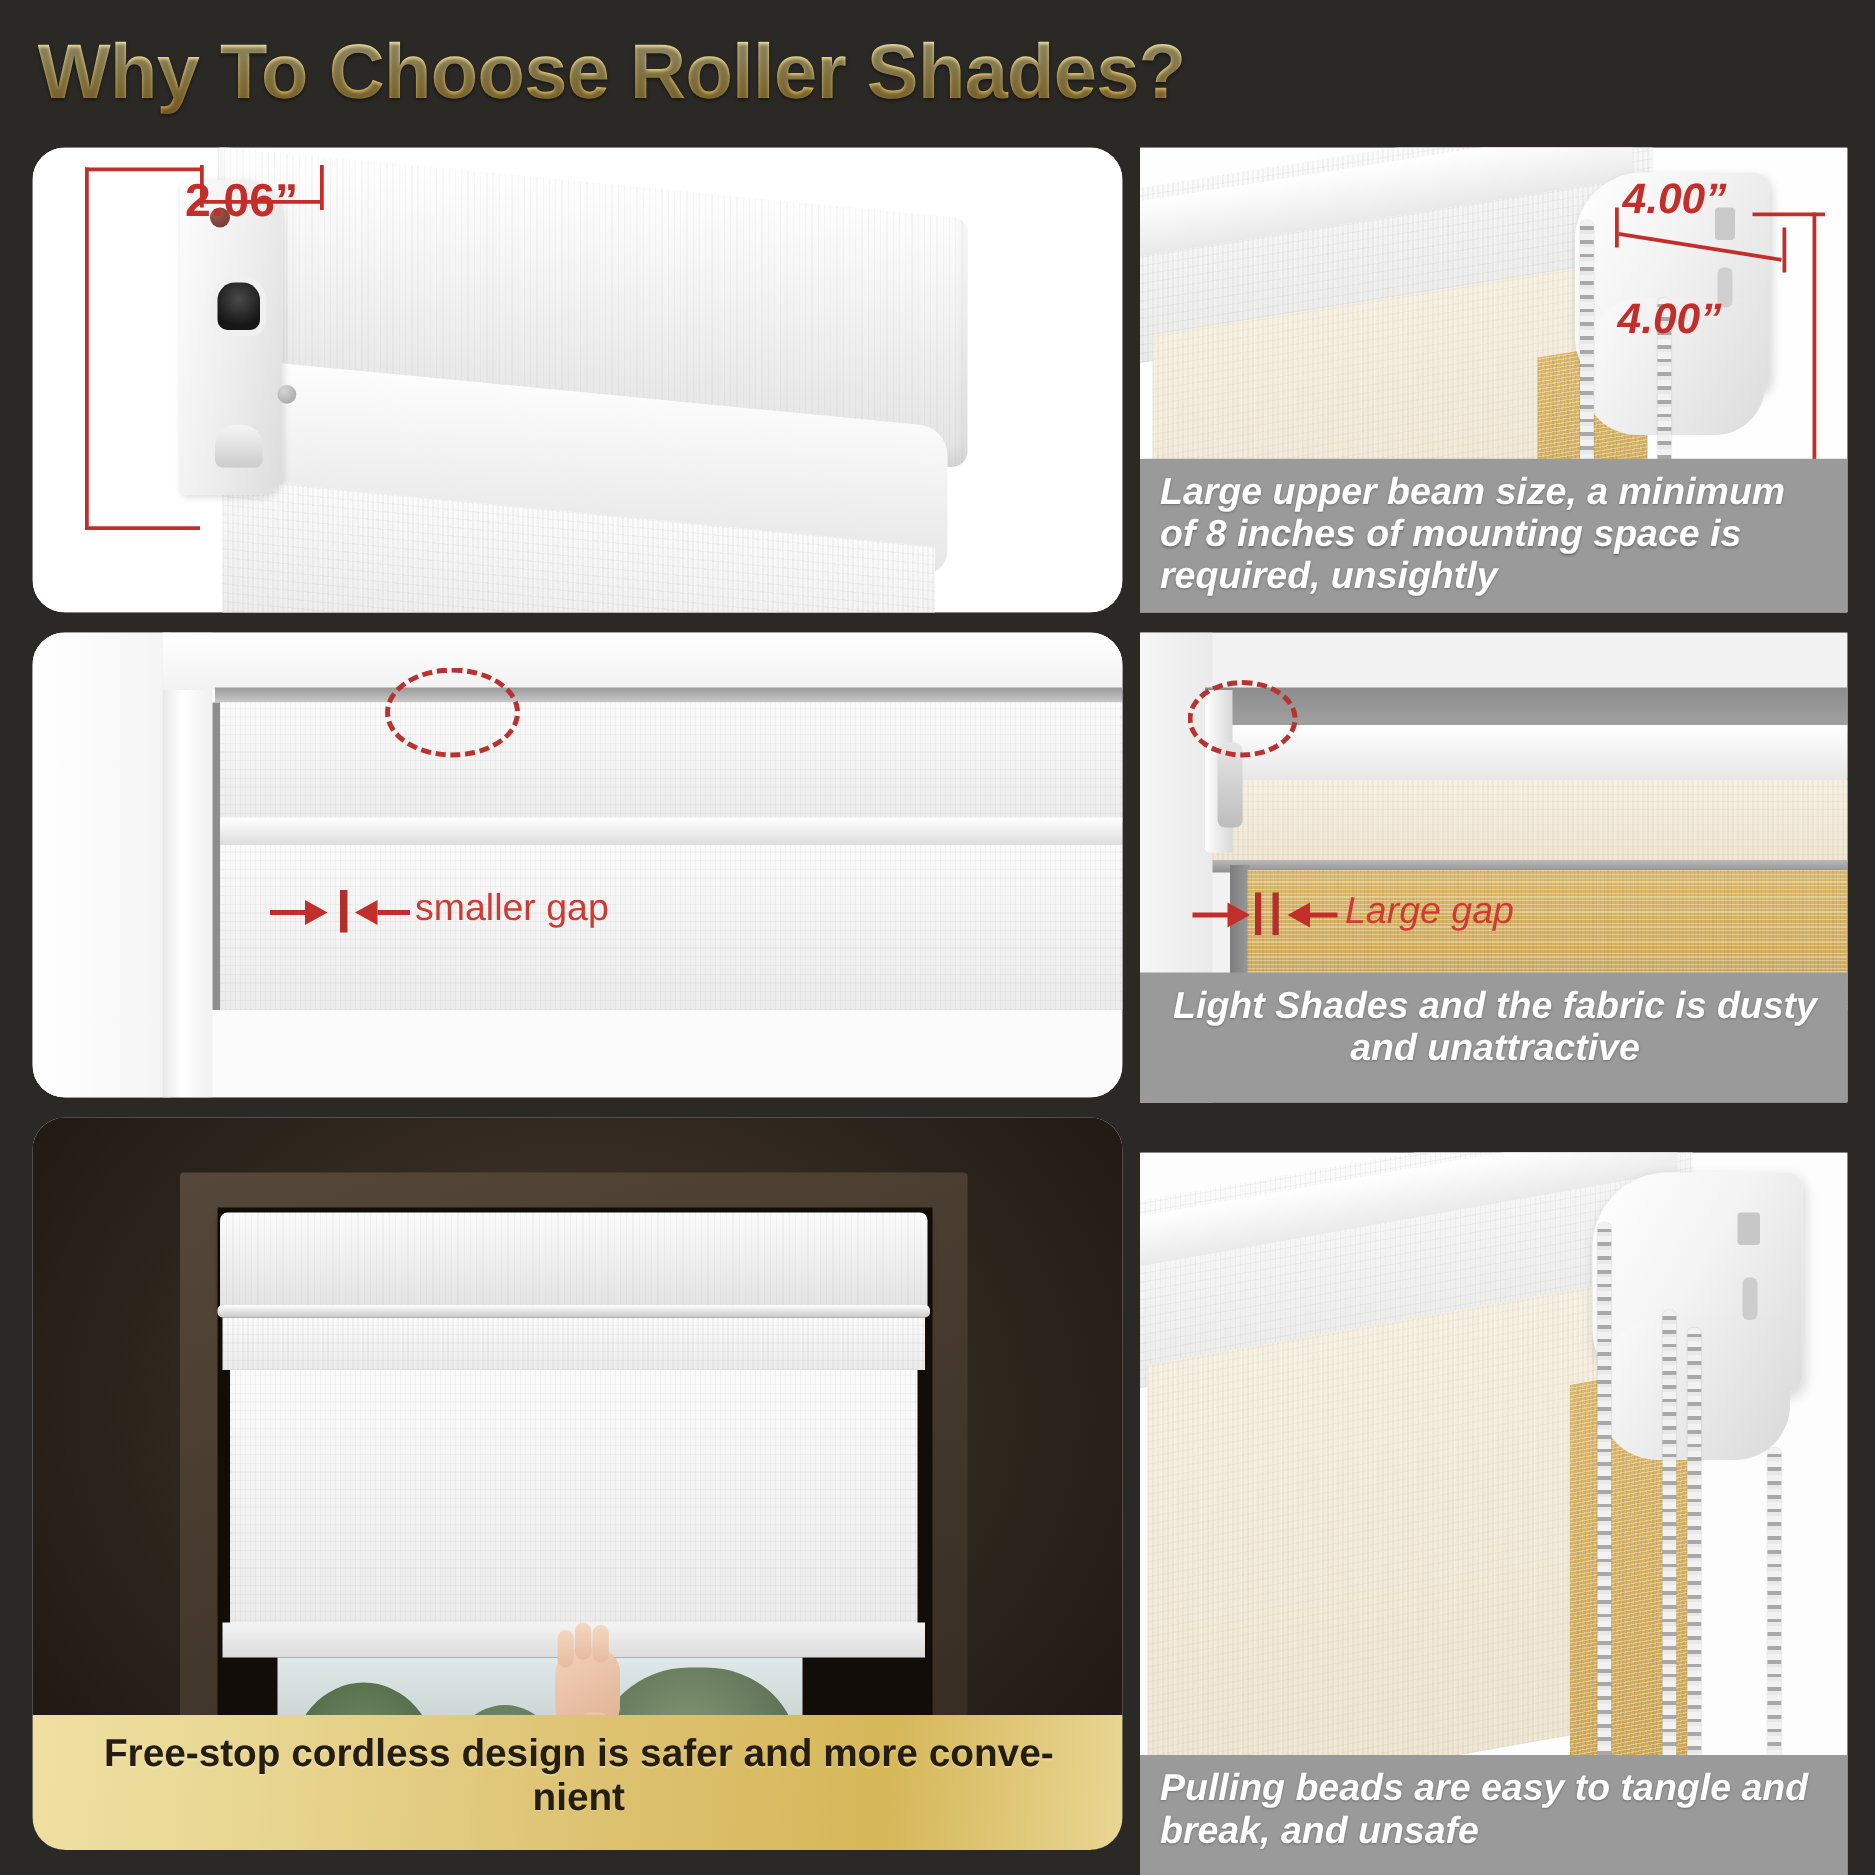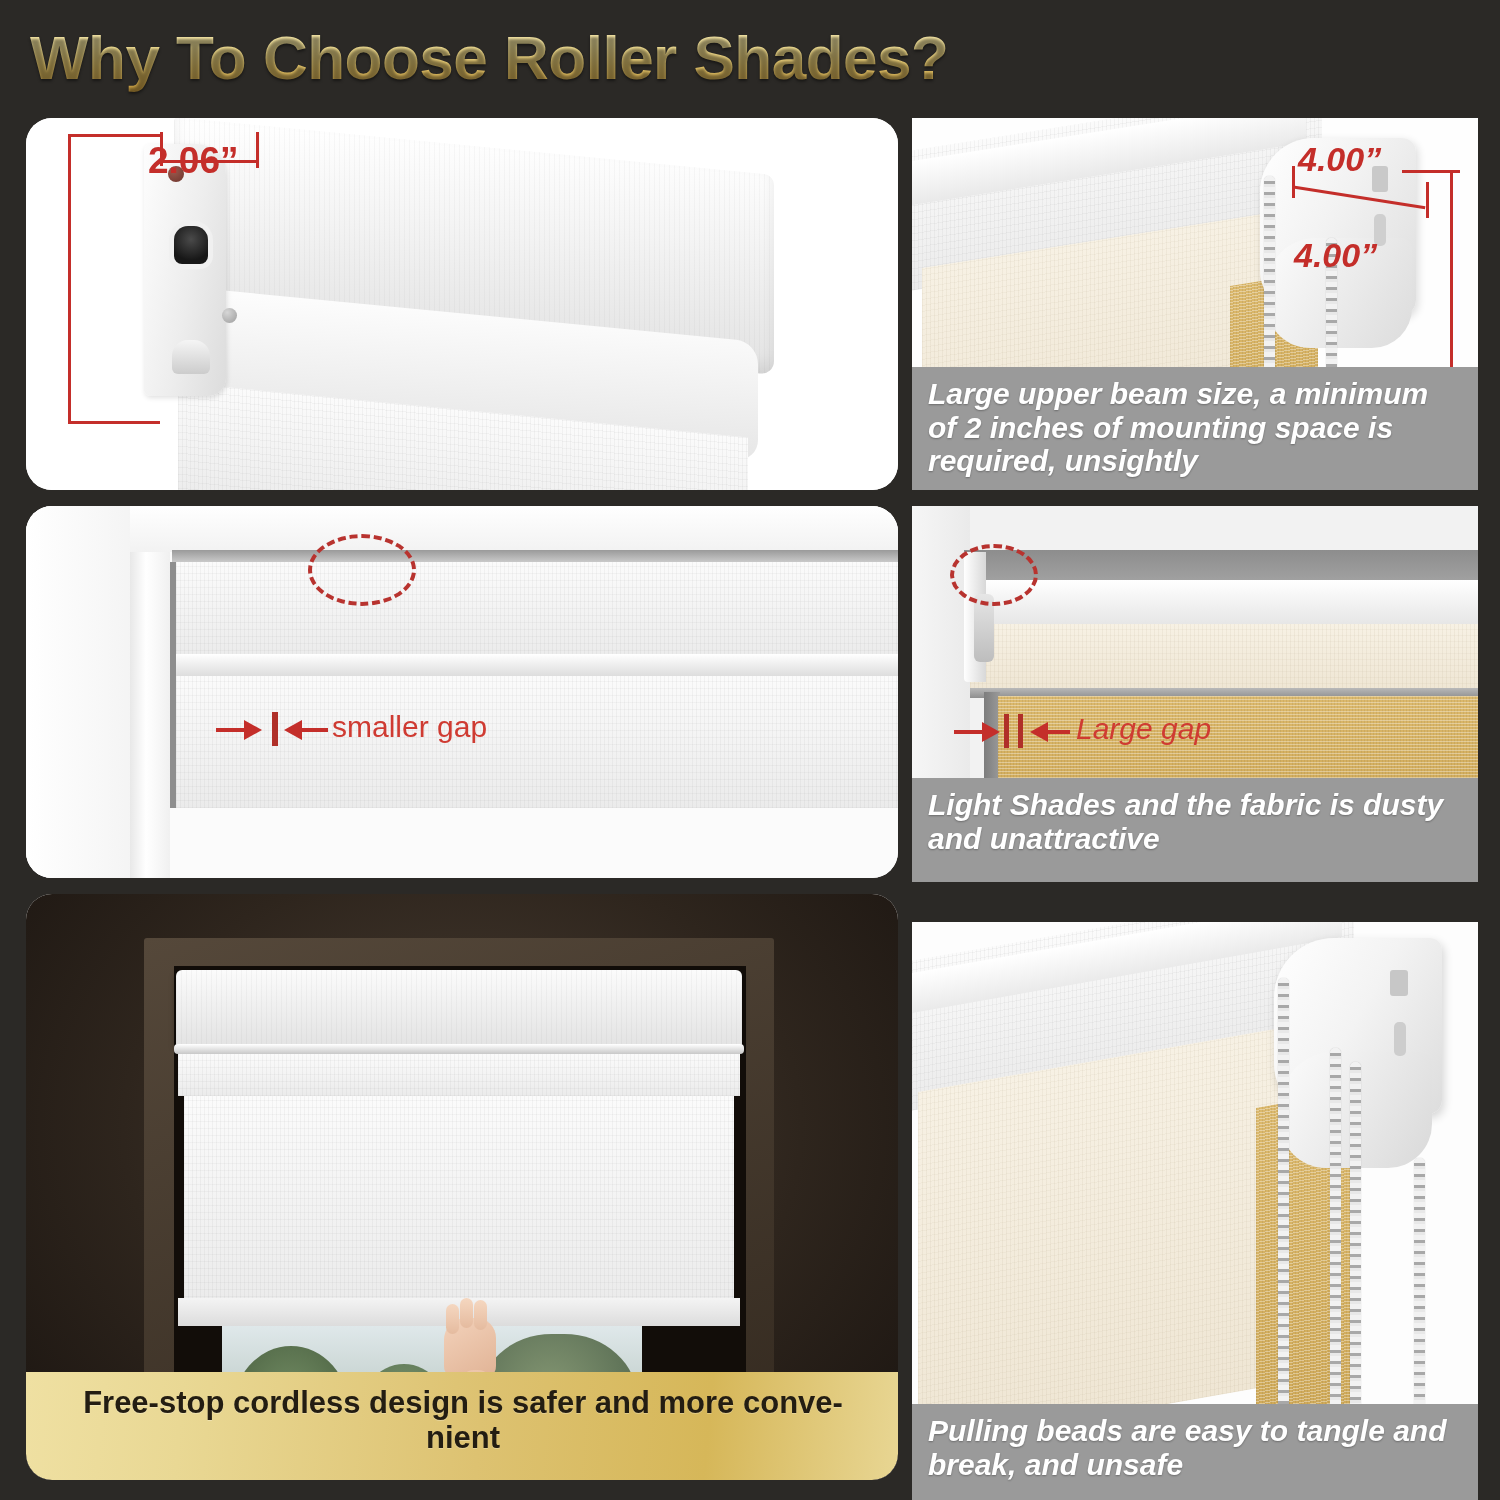--- a/index.html
+++ b/index.html
@@ -40,21 +40,21 @@
     width: 1452px; height: 1362px;
   }
   .panel { position: absolute; overflow: hidden; }
 
   .panel.good { border-radius: 26px; text-align: center; }
   .panel.bad  { border-radius: 0; font-style: italic; }
 
   .p-tl { left: 0;    top: 0;    width: 872px; height: 372px; }
   .p-tr { left: 886px; top: 0;   width: 566px; height: 372px; }
   .p-ml { left: 0;    top: 388px; width: 872px; height: 372px; }
-  .p-mr { left: 886px; top: 388px; width: 566px; height: 376px; }
+  .p-mr { left: 886px; top: 388px; width: 566px; height: 376px; text-align: center; }
   .p-bl { left: 0;    top: 776px; width: 872px; height: 586px; }
   .p-br { left: 886px; top: 804px; width: 566px; height: 586px; }
 
   .photo { position: absolute; inset: 0; background: #fff; }
 
   
   .caption {
     position: absolute;
     left: 0; right: 0; bottom: 0;
     padding: 14px 20px 16px 22px;
@@ -379,21 +379,21 @@
 
       <div class="dim-line dim-h" style="left:382px; top:78px; width:132px; transform:rotate(9deg);"></div>
       <div class="tick-v" style="left:380px; top:48px; height:32px;"></div>
       <div class="tick-v" style="left:514px; top:64px; height:36px;"></div>
       <div class="dim-label" style="left:386px; top:22px; font-size:34px;">4.00”</div>
 
       <div class="dim-line dim-v" style="left:538px; top:52px; height:230px;"></div>
       <div class="tick-h" style="left:490px; top:52px; width:58px;"></div>
       <div class="dim-label" style="left:382px; top:118px; font-size:34px;">4.00”</div>
     </div>
-    <div class="caption gray tall">Large upper beam size, a minimum of 2 inches of mounting space is required, unsightly</div>
+    <div class="caption gray tall">Large upper beam size, a minimum of 8 inches of mounting space is required, unsightly</div>
   </div>
 
   <div class="panel good p-ml">
     <div class="photo">
       <div class="p3-bg"></div>
       <div class="p3-wall"></div>
       <div class="p3-jamb"></div>
       <div class="p3-header"></div>
       <div class="p3-rail"></div>
       <div class="p3-fab1 fabric-white"></div>

